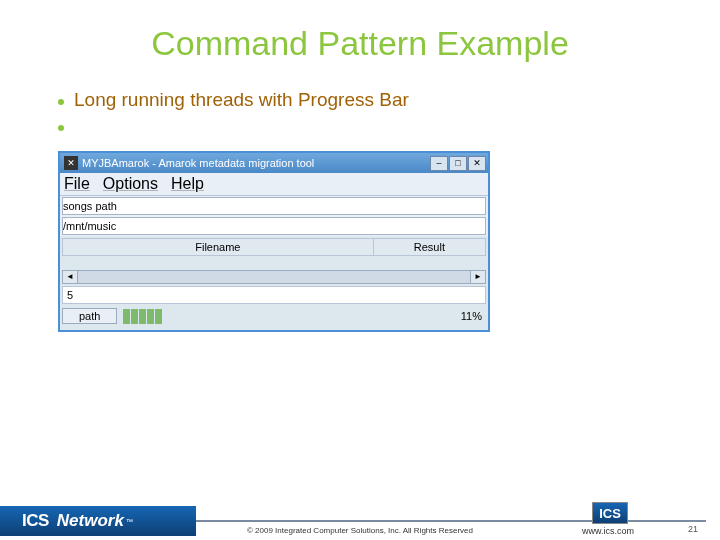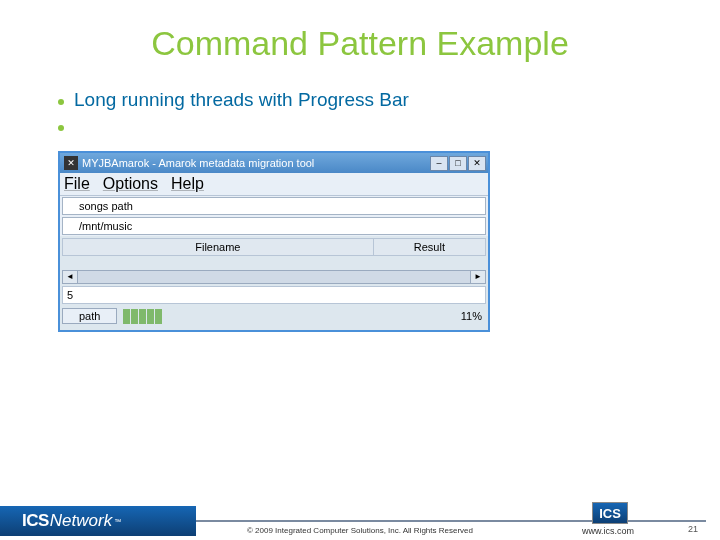--- a/index.html
+++ b/index.html
@@ -15,21 +15,21 @@
     font-size: 34px;
     color: #8CC63F;
     font-weight: normal;
     text-align: center;
     padding-top: 24px;
     font-family: "Trebuchet MS", Verdana, sans-serif;
   }
   .bullets {
     margin: 26px 12px 0 58px;
     font-size: 19px;
-    color: #0369a1;
+    color: #a16207;
   }
   .bullet {
     display: flex;
     align-items: flex-start;
     margin-bottom: 4px;
   }
   .bullet .dot {
     width: 6px;
     height: 6px;
     background: #8CC63F;
@@ -93,21 +93,21 @@
   .field-row {
     background: #E8EFF7;
     padding: 1px 2px;
   }
   .field-row input {
     width: 100%;
     height: 18px;
     border: 1px solid #a5b4c6;
     background: #fff;
     font-size: 11px;
-    padding: 0 16px;
+    padding: 0 0;
     font-family: inherit;
   }
   .table-head {
     display: flex;
     background: #E0E8F0;
     border: 1px solid #b7c5d6;
     margin: 2px 2px 0 2px;
   }
   .table-head div {
     padding: 2px 6px;
@@ -187,21 +187,21 @@
     width: 196px; height: 30px;
     background: linear-gradient(#1666B4, #0D3F74);
     color: #fff;
     font-family: Arial, sans-serif;
     display: flex;
     align-items: center;
     padding-left: 22px;
     font-size: 17px;
   }
   .footer-blue .ics { font-weight: bold; letter-spacing: -0.5px; }
-  .footer-blue .net { font-weight: normal; font-style: italic; margin-left: 1px; }
+  .footer-blue .net { font-weight: bold; font-style: italic; margin-left: 8px; }
   .footer-blue .tm { font-size: 7px; margin-left: 2px; vertical-align: top; }
   .footer-line {
     position: absolute;
     left: 196px; top: 20px;
     width: 510px;
     height: 2px;
     background: #7a8aa0;
   }
   .copyright {
     position: absolute;

